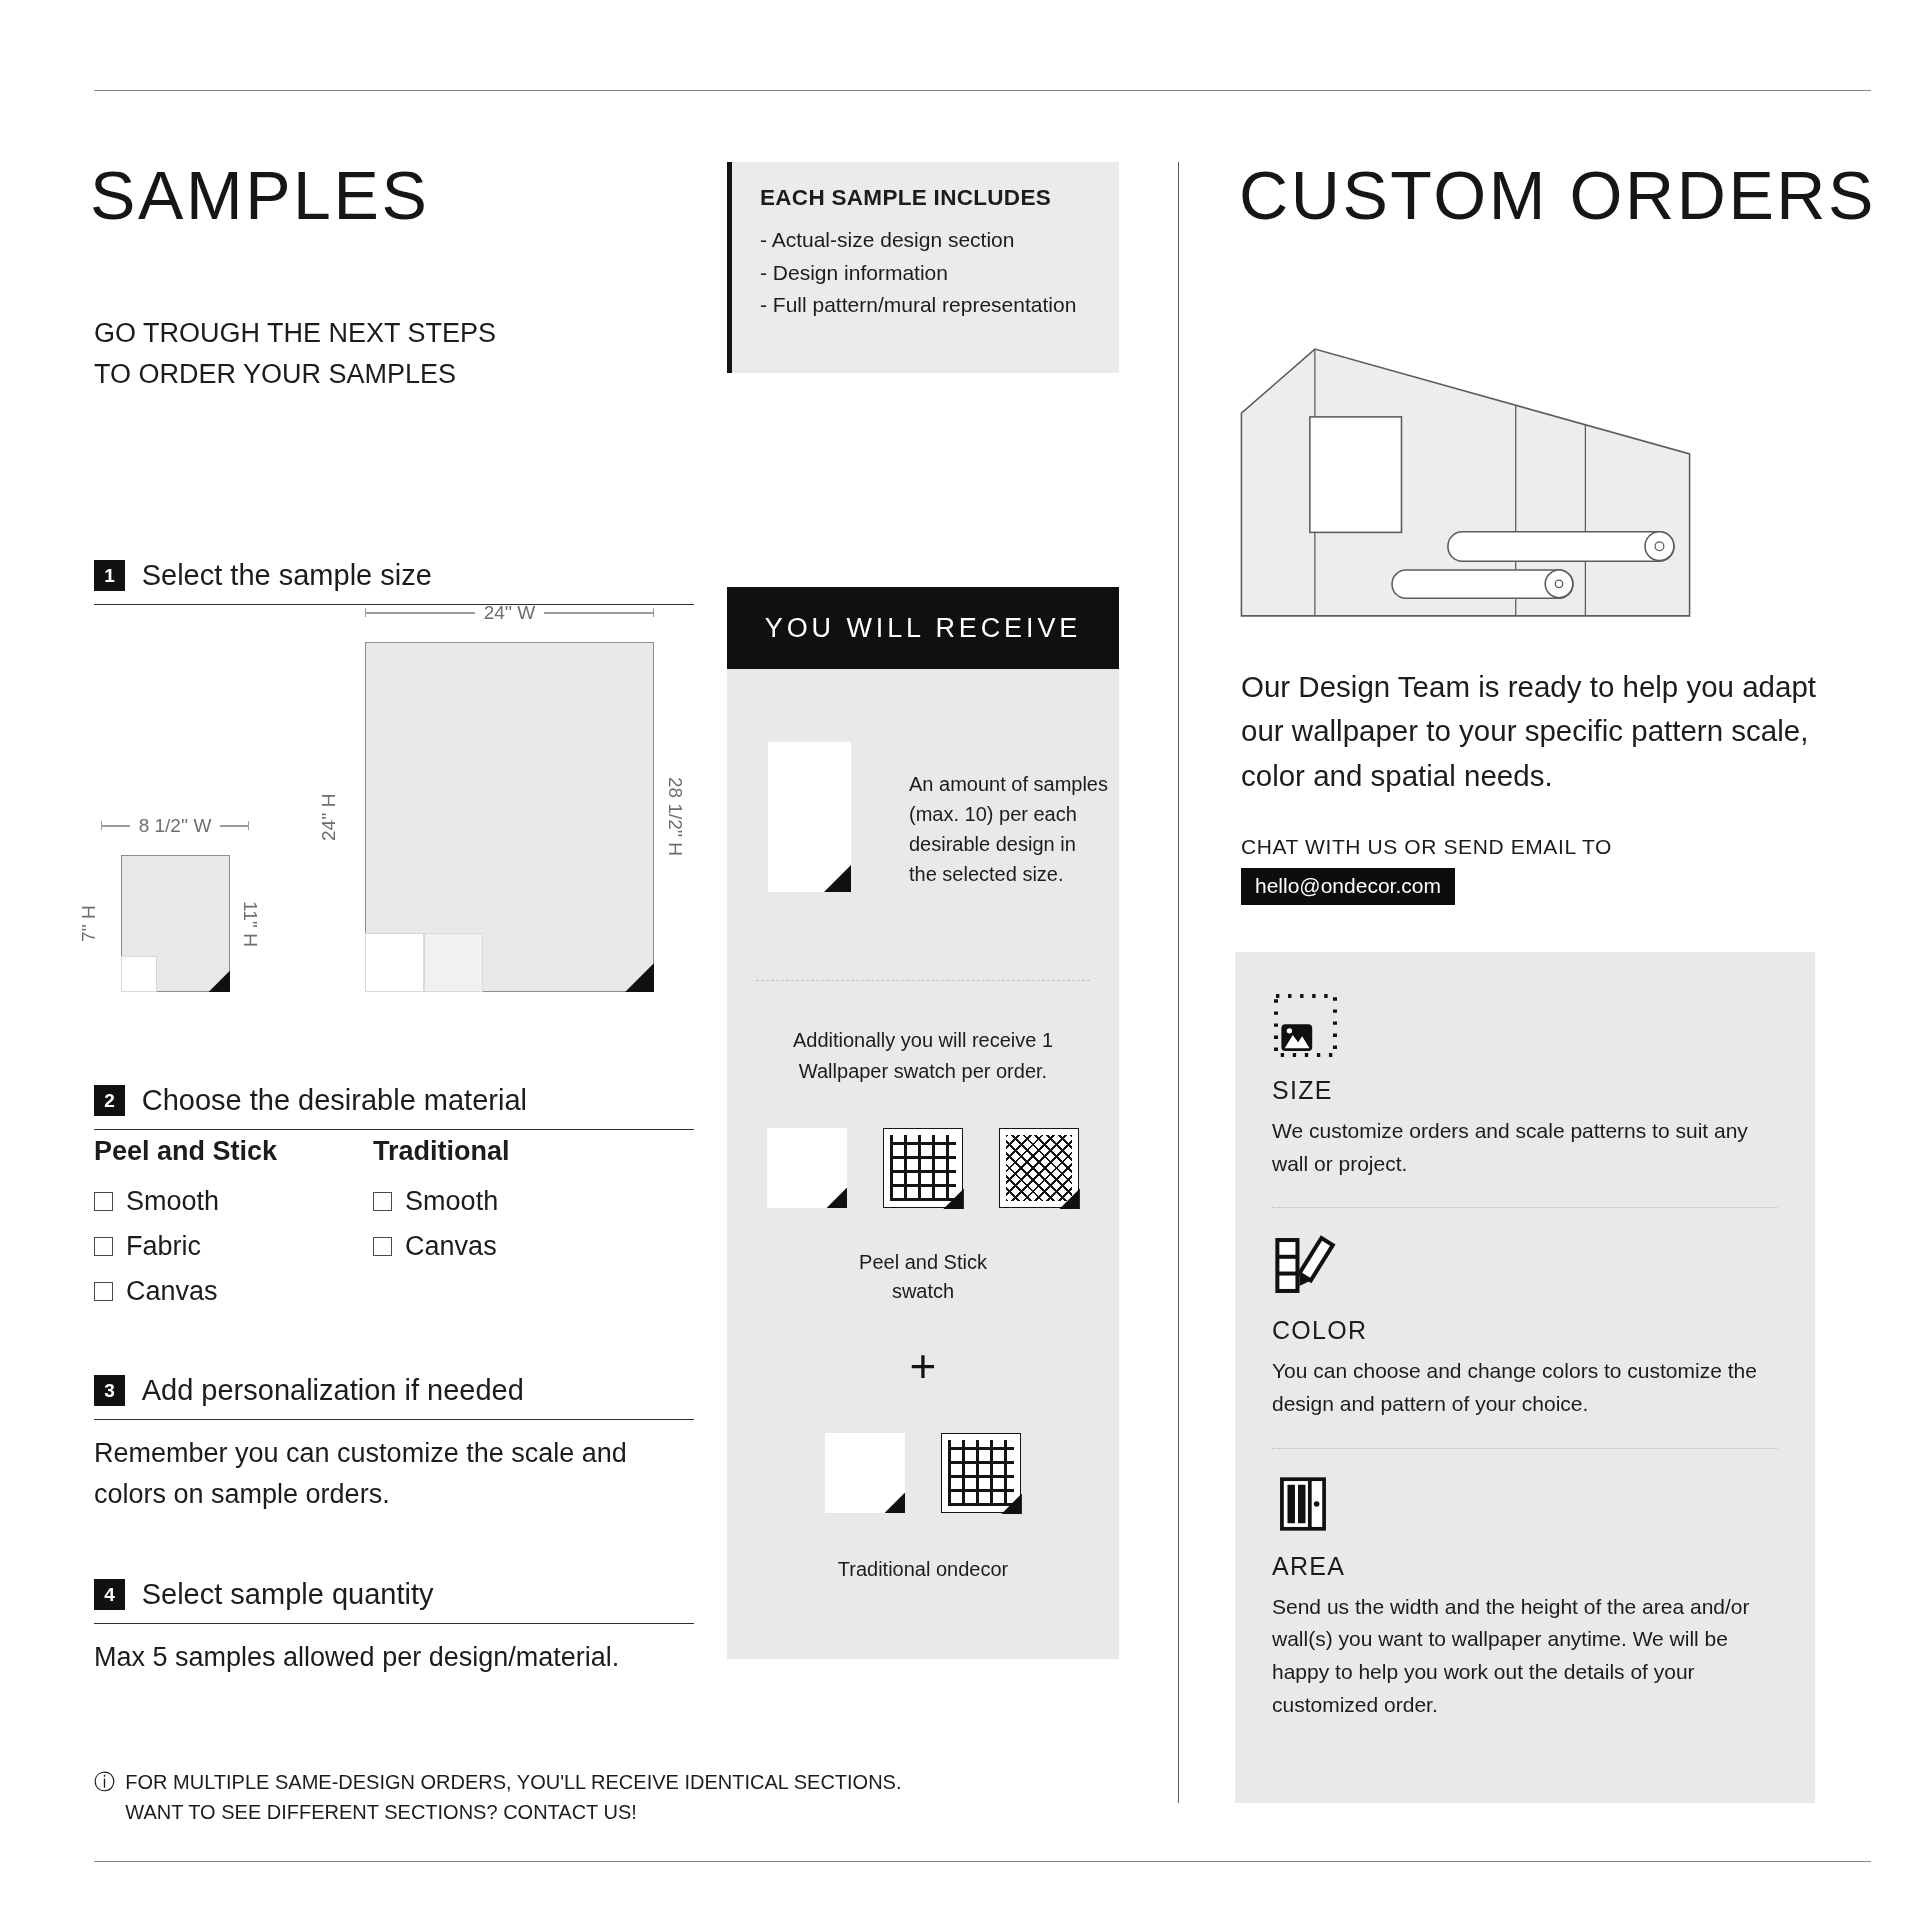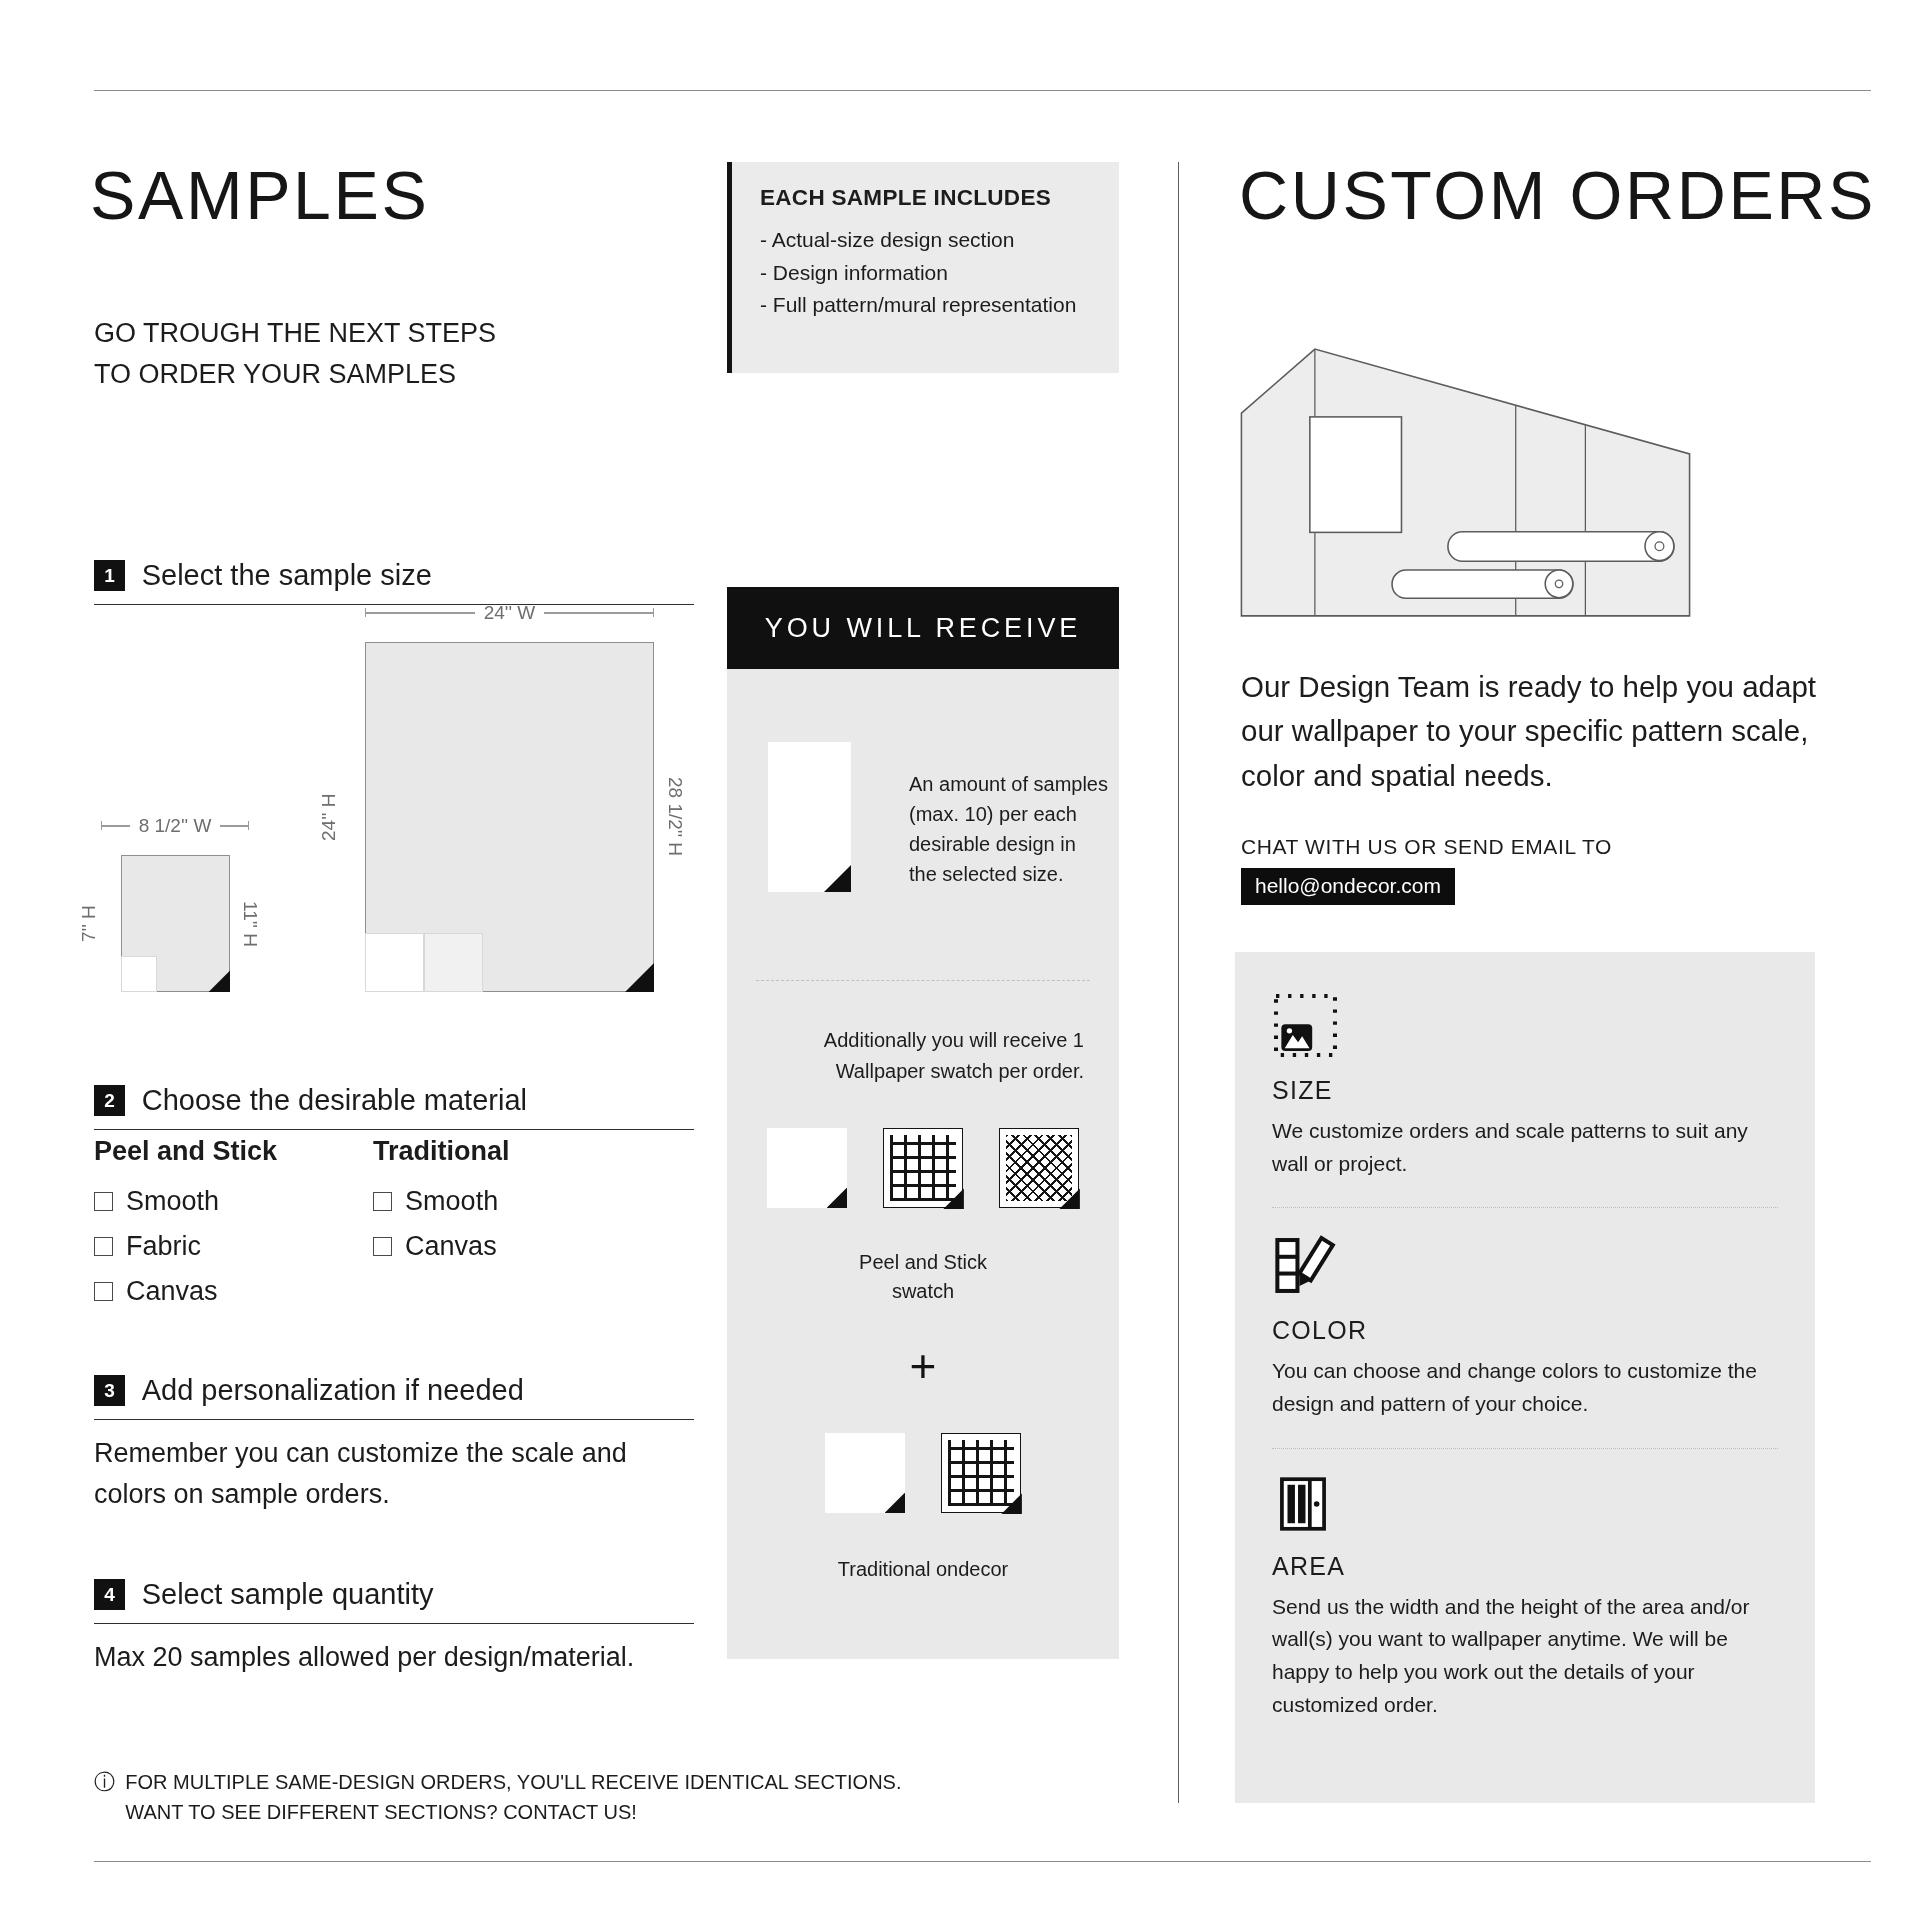--- a/index.html
+++ b/index.html
@@ -50,21 +50,21 @@
               font-size:20px; line-height:1.5; }
   .footnote .ico { font-size:21px; line-height:1.4; }
 
   
   .mid-panel { position:absolute; left:727px; top:587px; width:392px; height:1072px; background:#e9e9e9; }
   .receive-header { position:absolute; left:0; top:0; width:100%; height:82px; background:#101010; color:#fff;
                     display:flex; align-items:center; justify-content:center; font-size:27px; letter-spacing:3.9px; }
   .page-icon { position:absolute; left:41px; top:155px; width:83px; height:150px; background:#fff; }
   .receive-text { position:absolute; left:182px; top:182px; width:200px; font-size:20px; line-height:1.5; }
   .dash-div { position:absolute; left:29px; right:29px; top:393px; border-top:1.3px dashed #c0c0c0; }
-  .additional { position:absolute; left:35px; right:35px; top:438px; text-align:right; font-size:20px; line-height:1.55; }
+  .additional { position:absolute; left:35px; right:35px; top:438px; text-align:center; font-size:20px; line-height:1.55; }
   .swatch-row { position:absolute; left:0; right:0; display:flex; justify-content:center; gap:36px; }
   .swatch { width:80px; height:80px; background:#fff; position:relative; }
   .swatch.bordered { border:1.9px solid #141414; }
   .pattern { position:absolute; inset:5.8px; }
   .pattern.grid { background:
       repeating-linear-gradient(0deg,#141414 0 2.6px,transparent 2.6px 14px),
       repeating-linear-gradient(90deg,#141414 0 2.6px,transparent 2.6px 14px); }
   .pattern.hatch { background:
       repeating-linear-gradient(45deg,#141414 0 1.9px,transparent 1.9px 8.3px),
       repeating-linear-gradient(135deg,#141414 0 1.9px,transparent 1.9px 8.3px); }
@@ -181,21 +181,21 @@
     </div>
   </div>
   <div class="body-text" style="top:1433px;">Remember you can customize the scale and colors on sample orders.</div>
 
   <div class="step" style="top:1578px;">
     <div class="step-head">
       <div class="step-num">4</div>
       <div class="step-title">Select sample quantity</div>
     </div>
   </div>
-  <div class="body-text" style="top:1637px;">Max 20 samples allowed per design/material.</div>
+  <div class="body-text" style="top:1637px;">Max 5 samples allowed per design/material.</div>
 
   <div class="footnote">
     <span class="ico">ⓘ</span>
     <span>FOR MULTIPLE SAME-DESIGN ORDERS, YOU'LL RECEIVE IDENTICAL SECTIONS. WANT TO SEE DIFFERENT SECTIONS? CONTACT US!</span>
   </div>
 
   <div class="mid-panel">
     <div class="receive-header">YOU WILL RECEIVE</div>
 
     <div class="page-icon">

